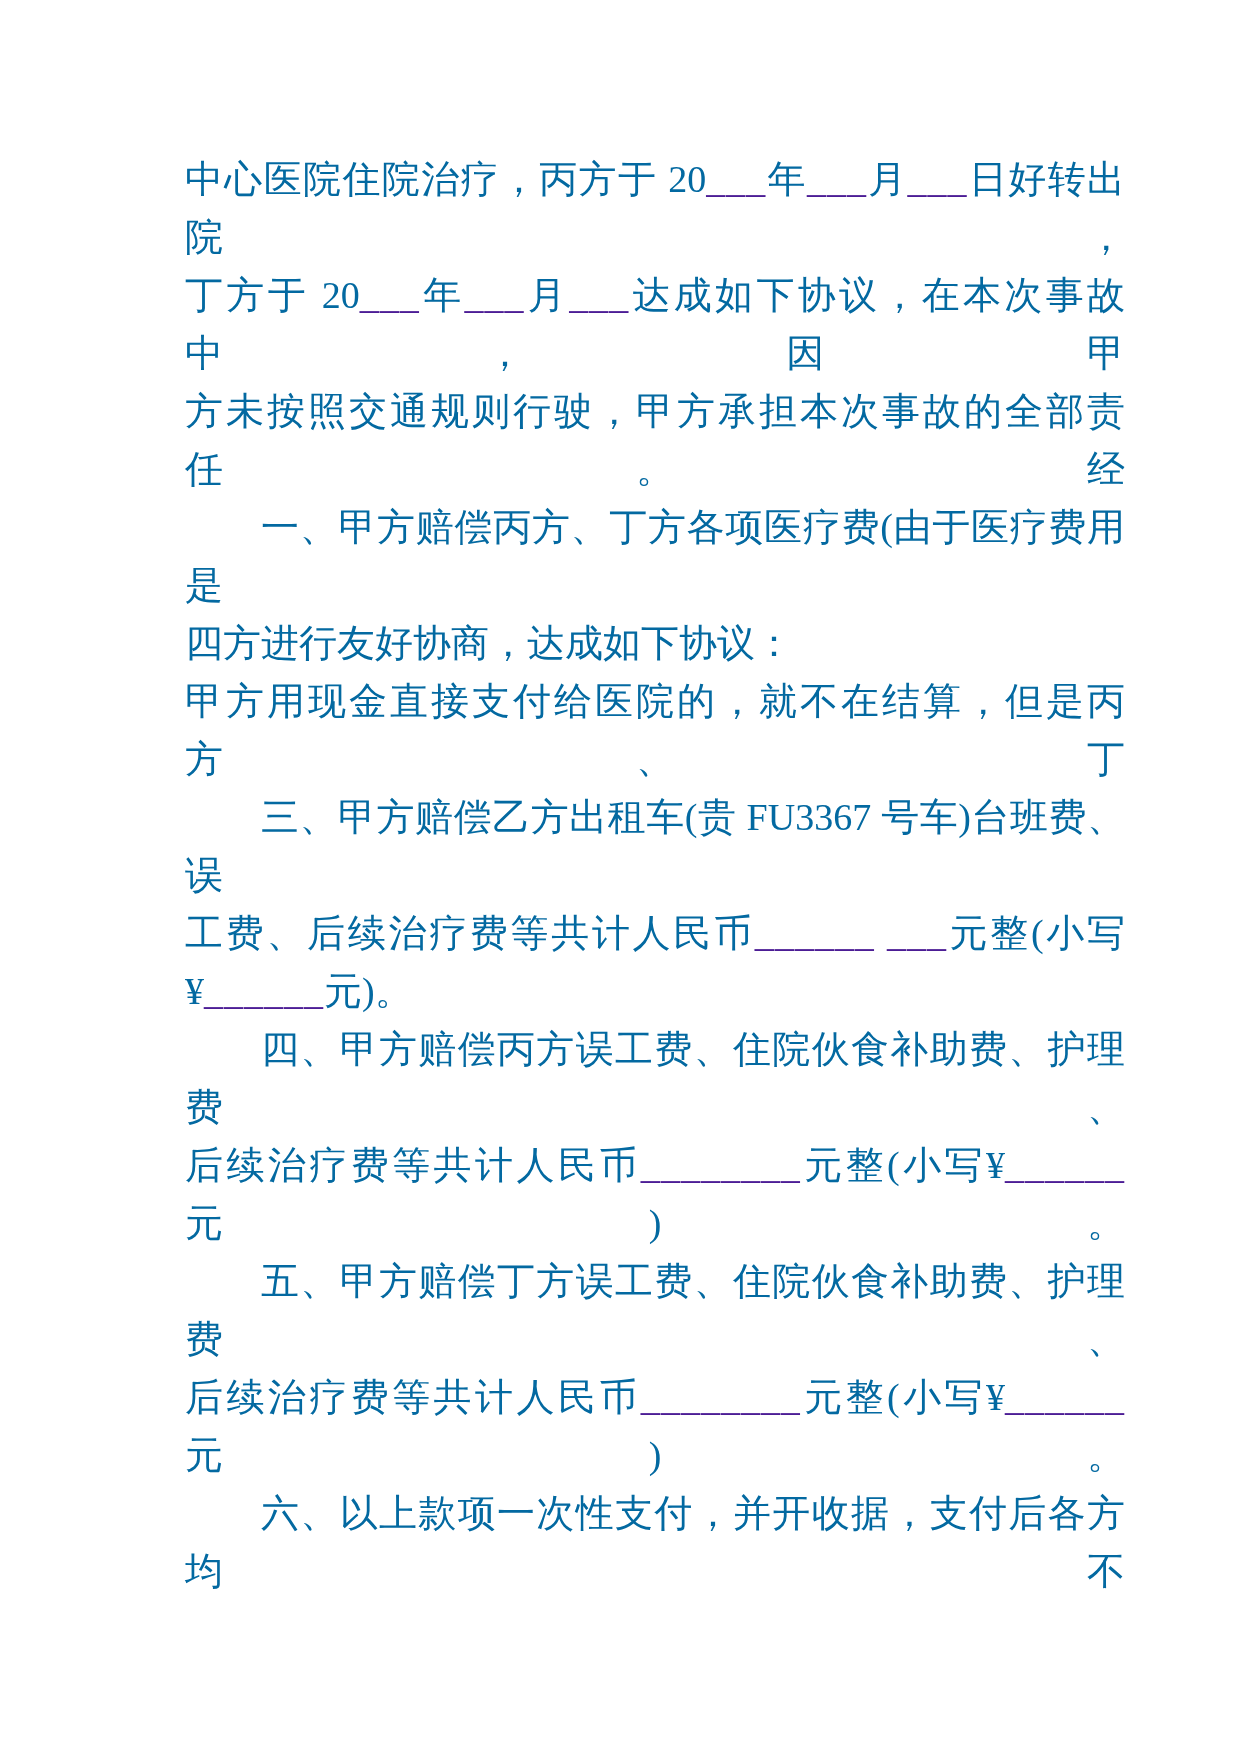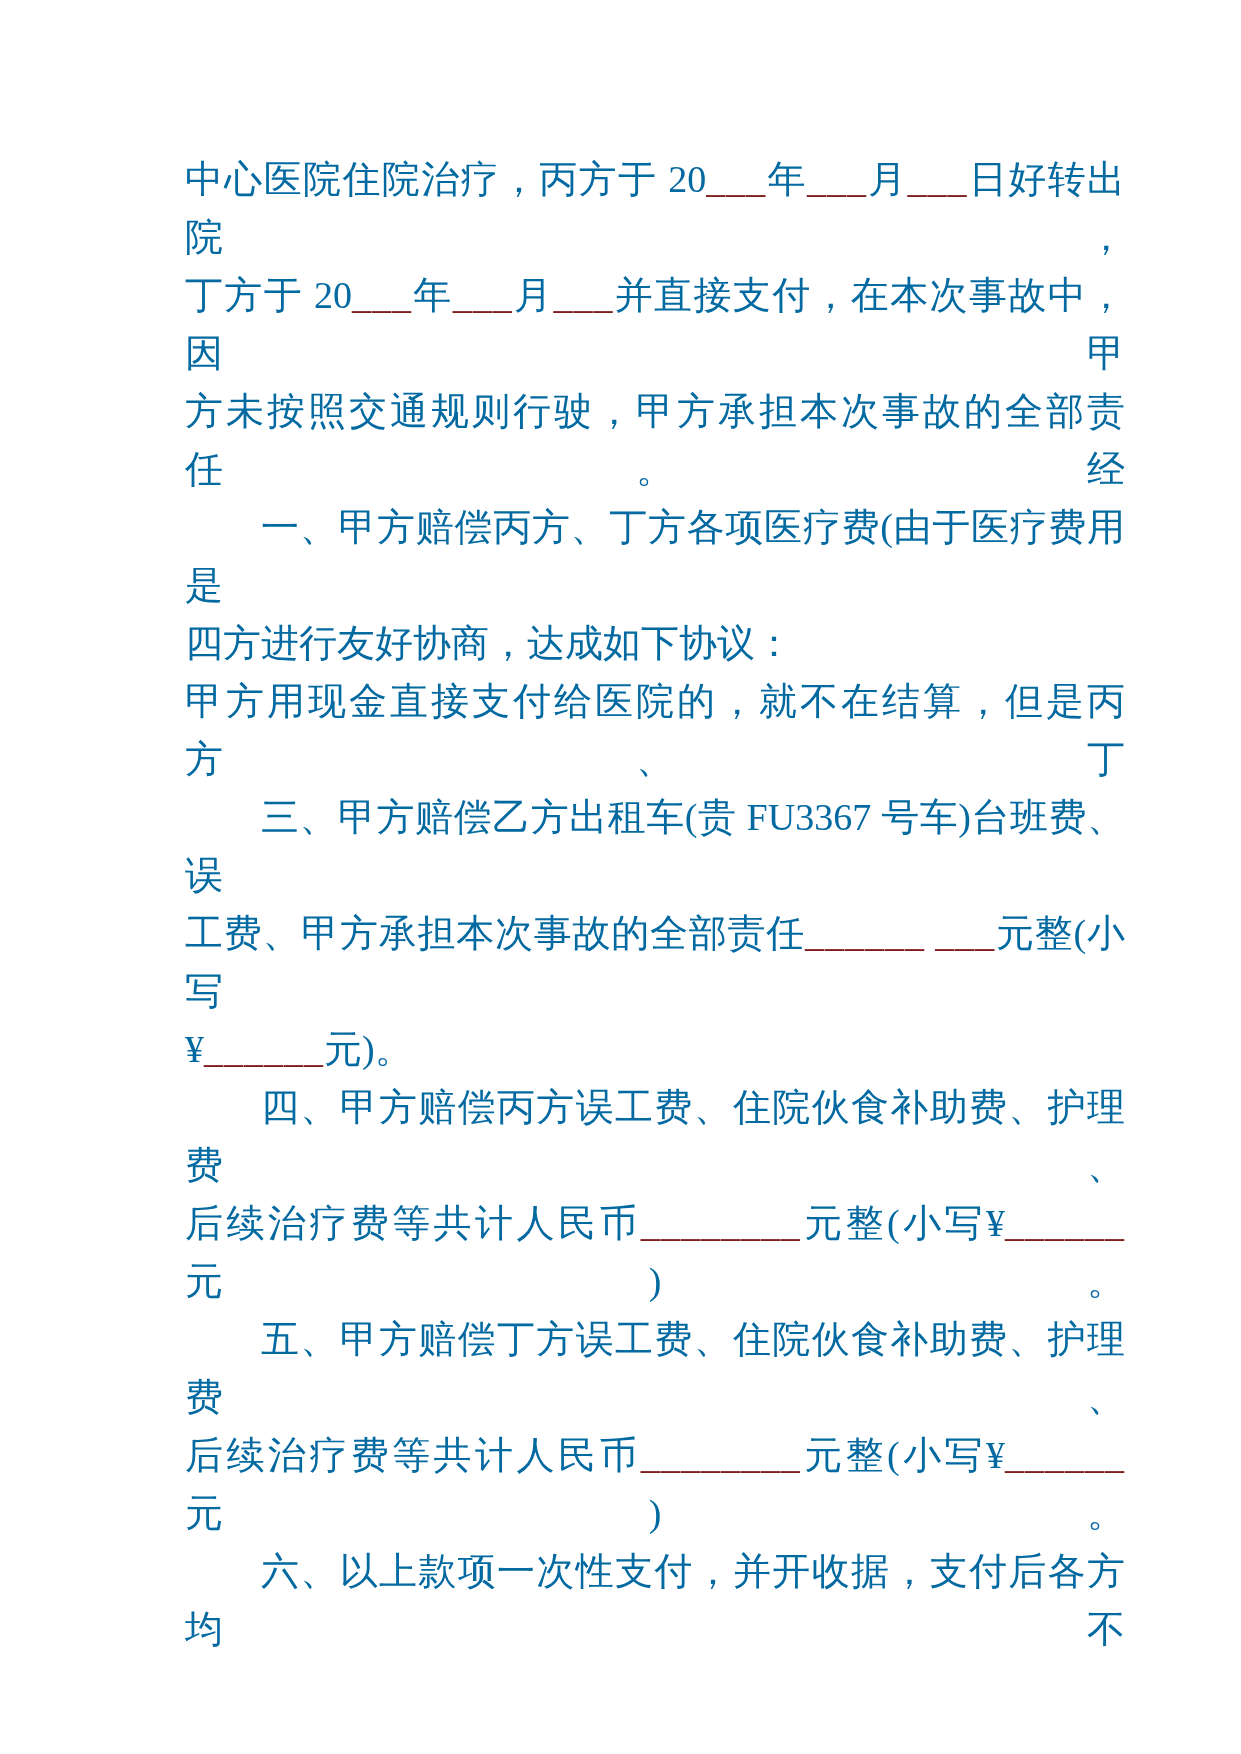--- a/index.html
+++ b/index.html
@@ -33,37 +33,37 @@
     text-indent: 76px;
   }
   .line.fill {
     text-align: justify;
     text-align-last: justify;
   }
   .seg-text {
     color: #0369a1;
   }
   .seg-blank {
-    color: #7f1d1d;
+    color: #4c1d95;
     letter-spacing: 1px;
   }
 </style>
 </head>
 <body>
 
 <div class="page">
   <div class="text-block" id="text-block">
       <div class="line fill"><span class="seg-text">中心医院住院治疗，丙方于 20</span><span class="seg-blank">___</span><span class="seg-text">年</span><span class="seg-blank">___</span><span class="seg-text">月</span><span class="seg-blank">___</span><span class="seg-text">日好转出院，</span></div>
-      <div class="line fill"><span class="seg-text">丁方于 20</span><span class="seg-blank">___</span><span class="seg-text">年</span><span class="seg-blank">___</span><span class="seg-text">月</span><span class="seg-blank">___</span><span class="seg-text">并直接支付，在本次事故中，因甲</span></div>
+      <div class="line fill"><span class="seg-text">丁方于 20</span><span class="seg-blank">___</span><span class="seg-text">年</span><span class="seg-blank">___</span><span class="seg-text">月</span><span class="seg-blank">___</span><span class="seg-text">达成如下协议，在本次事故中，因甲</span></div>
       <div class="line fill"><span class="seg-text">方未按照交通规则行驶，甲方承担本次事故的全部责任。经</span></div>
       <div class="line indent fill"><span class="seg-text">一、甲方赔偿丙方、丁方各项医疗费(由于医疗费用是</span></div>
       <div class="line"><span class="seg-text">四方进行友好协商，达成如下协议：</span></div>
       <div class="line fill"><span class="seg-text">甲方用现金直接支付给医院的，就不在结算，但是丙方、丁</span></div>
       <div class="line indent fill"><span class="seg-text">三、甲方赔偿乙方出租车(贵 FU3367 号车)台班费、误</span></div>
-      <div class="line fill"><span class="seg-text">工费、甲方承担本次事故的全部责任</span><span class="seg-blank">______</span><span class="seg-text"> </span><span class="seg-blank">___</span><span class="seg-text">元整(小写</span></div>
+      <div class="line fill"><span class="seg-text">工费、后续治疗费等共计人民币</span><span class="seg-blank">______</span><span class="seg-text"> </span><span class="seg-blank">___</span><span class="seg-text">元整(小写</span></div>
       <div class="line"><span class="seg-text">¥</span><span class="seg-blank">______</span><span class="seg-text">元)。</span></div>
       <div class="line indent fill"><span class="seg-text">四、甲方赔偿丙方误工费、住院伙食补助费、护理费、</span></div>
       <div class="line fill"><span class="seg-text">后续治疗费等共计人民币</span><span class="seg-blank">________</span><span class="seg-text">元整(小写¥</span><span class="seg-blank">______</span><span class="seg-text">元)。</span></div>
       <div class="line indent fill"><span class="seg-text">五、甲方赔偿丁方误工费、住院伙食补助费、护理费、</span></div>
       <div class="line fill"><span class="seg-text">后续治疗费等共计人民币</span><span class="seg-blank">________</span><span class="seg-text">元整(小写¥</span><span class="seg-blank">______</span><span class="seg-text">元)。</span></div>
       <div class="line indent fill"><span class="seg-text">六、以上款项一次性支付，并开收据，支付后各方均不</span></div>
     </div>
 </div>
 
 </body></html>

